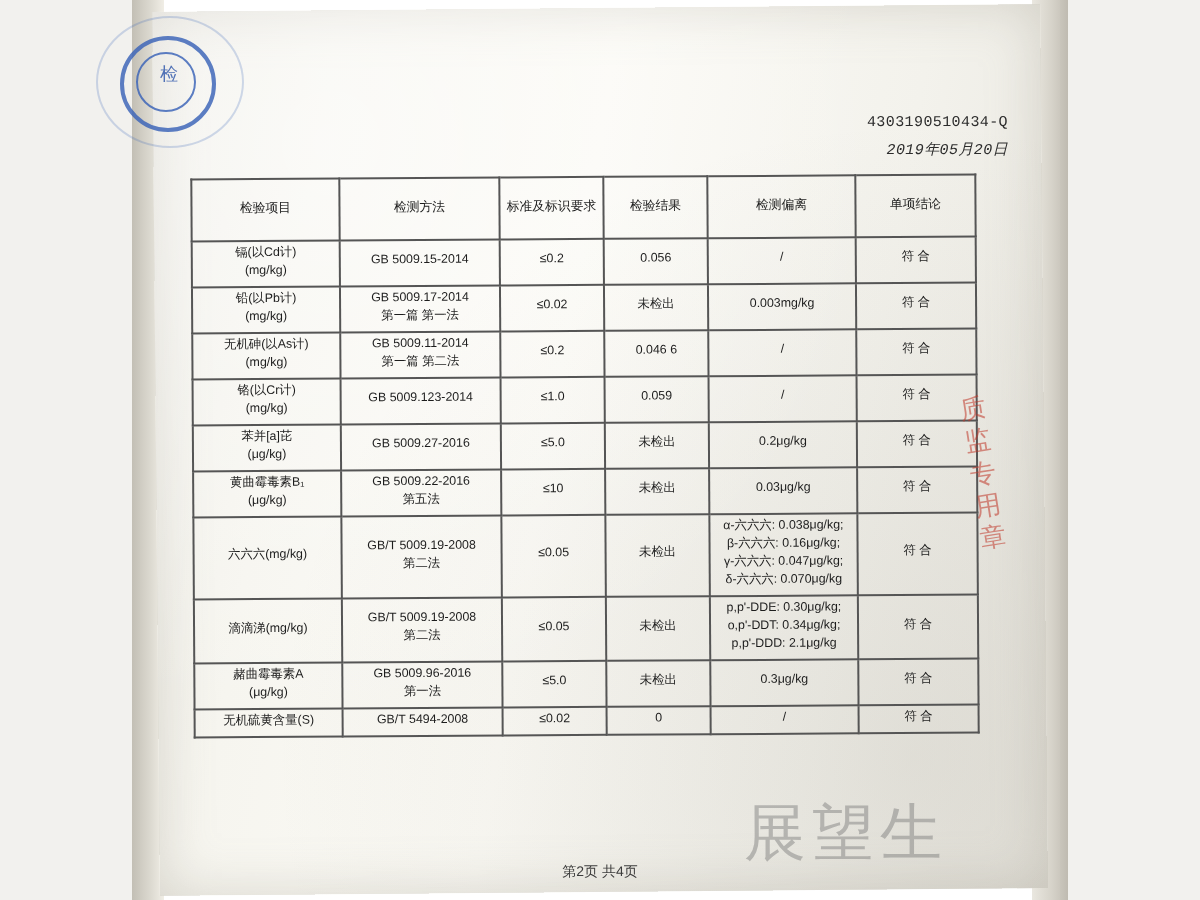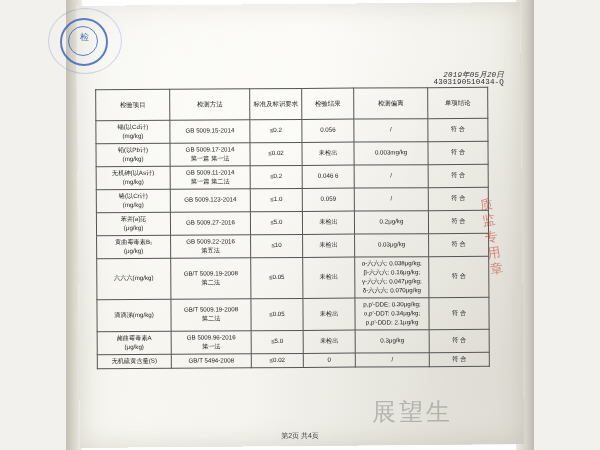--- a/index.html
+++ b/index.html
@@ -101,21 +101,21 @@
   
   .doc-no, .doc-date {
     position: absolute;
     right: 96px;
     font-size: 7.5px;
     color: #2c2c2c;
     font-family: "Liberation Mono", monospace;
     letter-spacing: .2px;
     white-space: nowrap;
   }
-  .doc-no { top: 58px; margin-top: 20px; }
+  .doc-no { top: 58px; }
   .doc-date { top: 70px; font-style: italic; }
 
   
   .tbl-wrap {
     position: absolute;
     left: 96px;
     top: 88px;
     width: 392px;
     transform: rotate(-0.35deg);
   }
@@ -170,21 +170,21 @@
     transform: rotate(-9deg);
     letter-spacing: 1px;
   }
   .red-stamp span { display: block; }
 
   
   .watermark {
     position: absolute;
     left: 372px;
     top: 396px;
-    font-size: 24px;
+    font-size: 31px;
     color: rgba(120,120,120,0.45);
     font-family: "Liberation Serif", serif;
     letter-spacing: 3px;
     white-space: nowrap;
   }
 
   
   .footer {
     position: absolute;
     left: 0;

